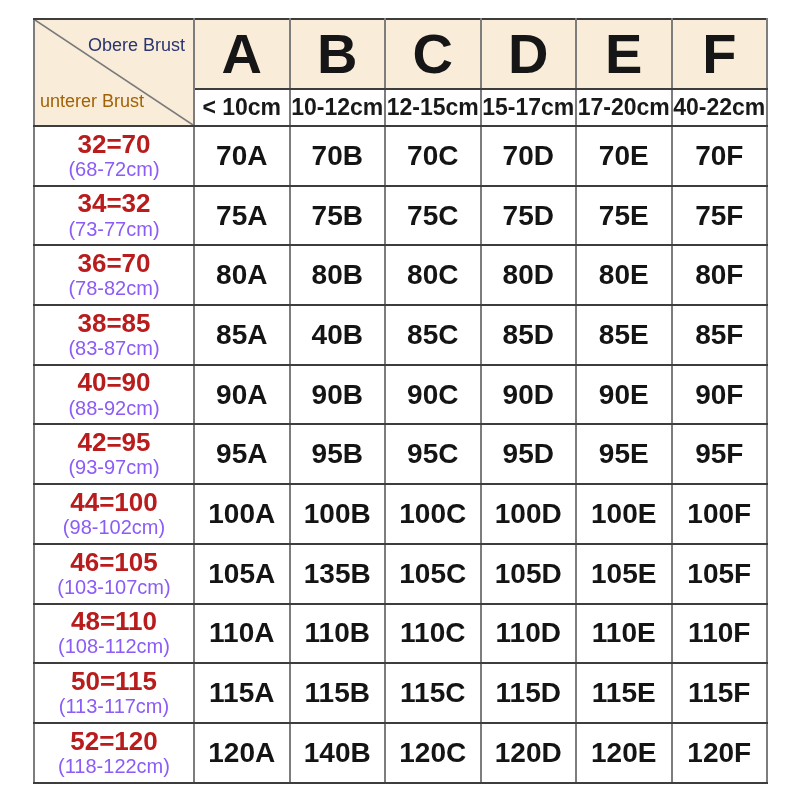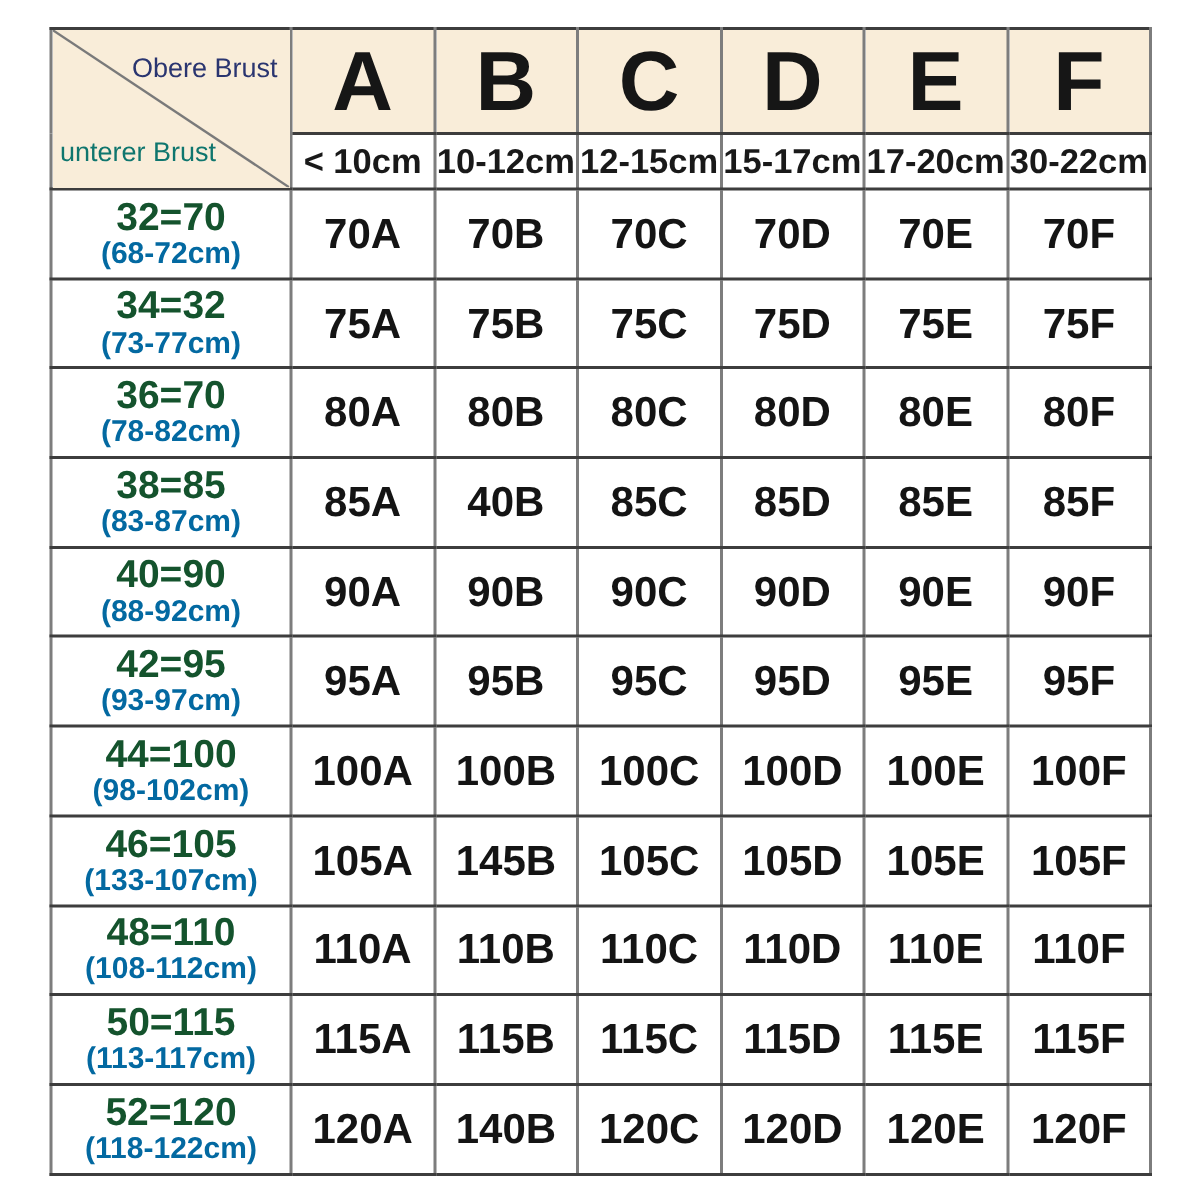--- a/index.html
+++ b/index.html
@@ -72,35 +72,35 @@
     font-weight: 400;
     color: #2a3570;
     white-space: nowrap;
   }
   .corner-bottom-label {
     position: absolute;
     bottom: 13px;
     left: 5px;
     font-size: 18px;
     font-weight: 400;
-    color: #0f766e;
+    color: #a16207;
     white-space: nowrap;
   }
   th.band-cell { font-weight: 700; }
   .band-line1 {
     font-size: 26px;
     font-weight: 700;
     line-height: 1.05;
-    color: #14532d;
+    color: #b91c1c;
   }
   .band-line2 {
     font-size: 20px;
-    font-weight: 700;
+    font-weight: 400;
     line-height: 1.15;
-    color: #0369a1;
+    color: #8b5cf6;
   }
   td.size-cell {
     font-size: 28px;
     font-weight: 700;
     color: #141414;
   }
 </style>
 </head>
 <body>
 
@@ -130,21 +130,21 @@
         <th class="cup-letter">D</th>
         <th class="cup-letter">E</th>
         <th class="cup-letter">F</th>
       </tr>
       <tr class="cup-range-row">
         <td class="cup-range">&lt; 10cm</td>
         <td class="cup-range">10-12cm</td>
         <td class="cup-range">12-15cm</td>
         <td class="cup-range">15-17cm</td>
         <td class="cup-range">17-20cm</td>
-        <td class="cup-range">30-22cm</td>
+        <td class="cup-range">40-22cm</td>
       </tr>
 
       <tr class="body-row">
         <th class="band-cell">
           <div class="band-line1">32=70</div>
           <div class="band-line2">(68-72cm)</div>
         </th>
         <td class="size-cell">70A</td>
         <td class="size-cell">70B</td>
         <td class="size-cell">70C</td>
@@ -220,24 +220,24 @@
         <td class="size-cell">100A</td>
         <td class="size-cell">100B</td>
         <td class="size-cell">100C</td>
         <td class="size-cell">100D</td>
         <td class="size-cell">100E</td>
         <td class="size-cell">100F</td>
       </tr>
       <tr class="body-row">
         <th class="band-cell">
           <div class="band-line1">46=105</div>
-          <div class="band-line2">(133-107cm)</div>
+          <div class="band-line2">(103-107cm)</div>
         </th>
         <td class="size-cell">105A</td>
-        <td class="size-cell">145B</td>
+        <td class="size-cell">135B</td>
         <td class="size-cell">105C</td>
         <td class="size-cell">105D</td>
         <td class="size-cell">105E</td>
         <td class="size-cell">105F</td>
       </tr>
       <tr class="body-row">
         <th class="band-cell">
           <div class="band-line1">48=110</div>
           <div class="band-line2">(108-112cm)</div>
         </th>

